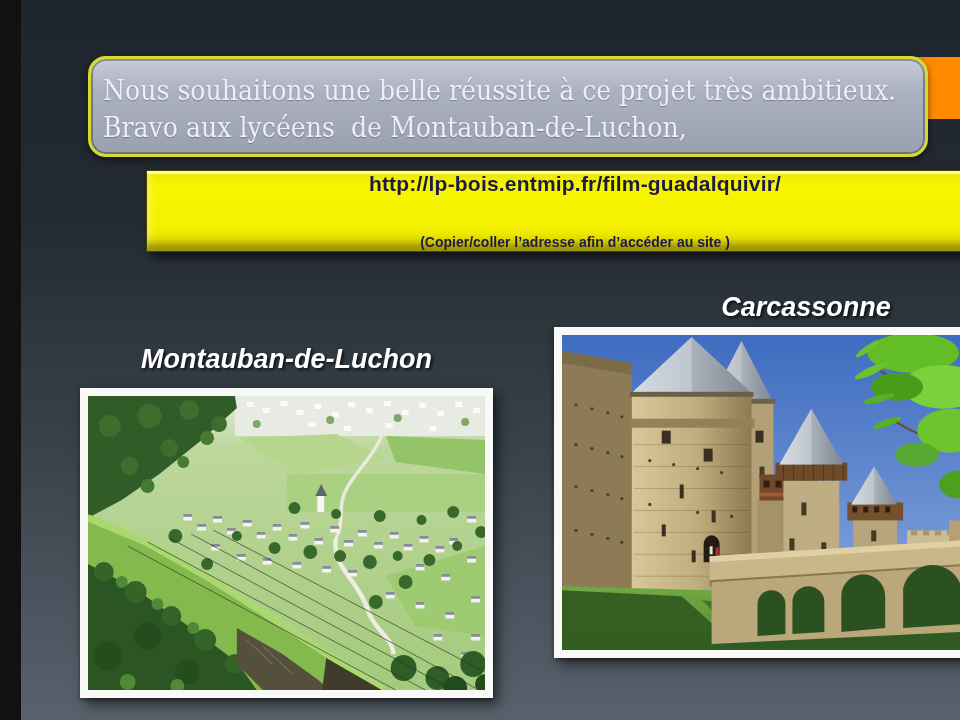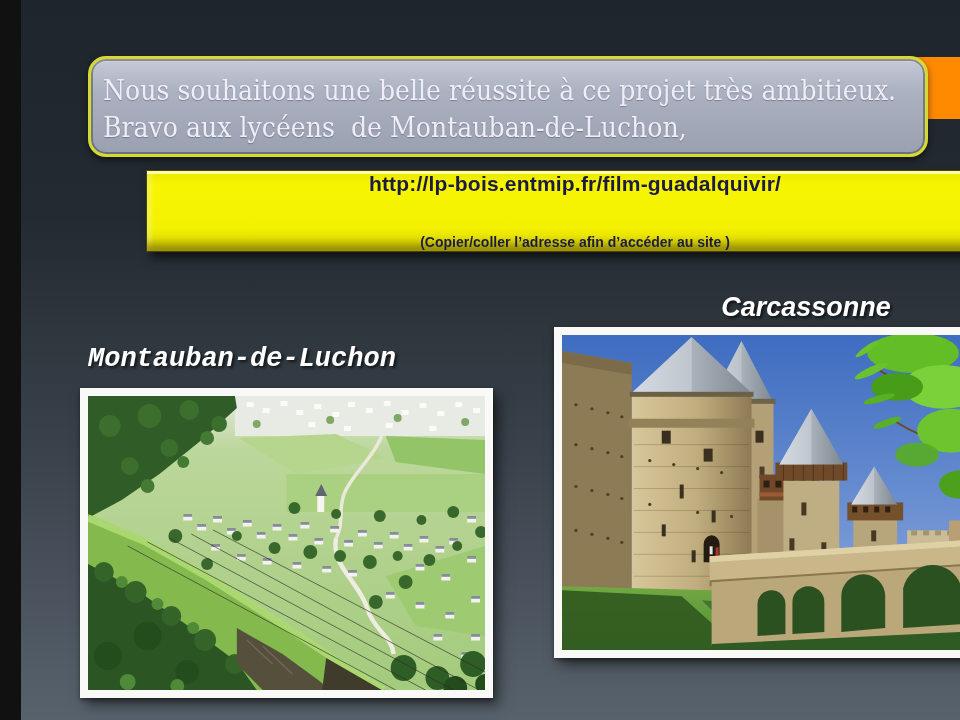--- a/index.html
+++ b/index.html
@@ -54,21 +54,21 @@
   }
   .url-note{
     font-size:14px;font-weight:bold;color:#1b1b45;line-height:17px;margin-top:2px;
   }
   
   .caption{
     position:absolute;color:#fff;font-weight:bold;font-style:italic;
     font-size:27px;text-shadow:2px 2px 3px rgba(0,0,0,.65);z-index:2;
   }
   .caption-carcassonne{left:620px;top:292px;width:330px;text-align:center;}
-  .caption-montauban{left:67px;top:344px;width:413px;text-align:left;font-family:Liberation Mono, monospace;}
+  .caption-montauban{left:59px;top:344px;width:413px;text-align:center;}
   
   .photo{
     position:absolute;margin:0;background:#f9f9f7;box-sizing:border-box;padding:8px;
     box-shadow:6px 7px 12px rgba(0,0,0,.5), 0 2px 4px rgba(0,0,0,.4);
     z-index:2;
   }
   .photo svg{display:block;width:100%;height:100%;}
   .photo-montauban{left:59px;top:388px;width:413px;height:310px;}
   .photo-carcassonne{left:533px;top:327px;width:415px;height:331px;}
 </style>

